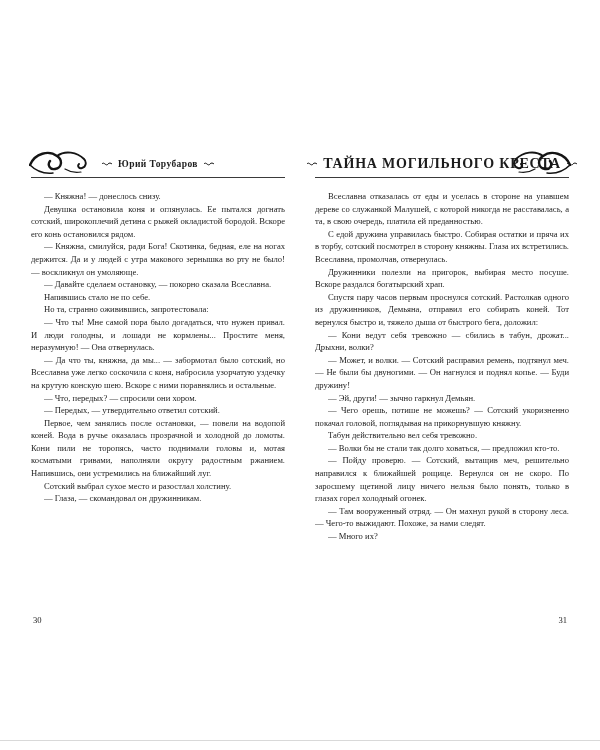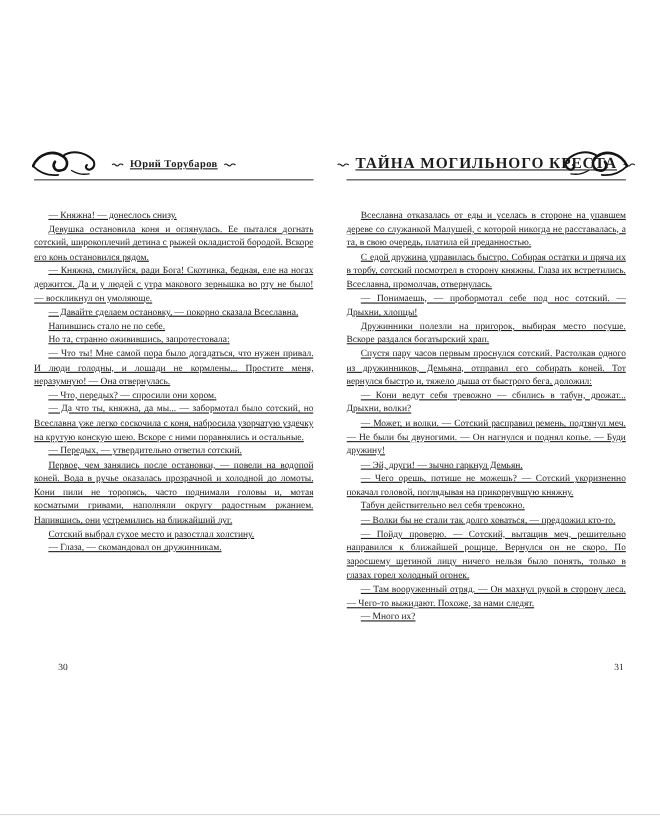--- a/index.html
+++ b/index.html
@@ -6,25 +6,24 @@
   html,body { width:600px; height:750px; }
   body {
     background:#ffffff;
     font-family:"Liberation Serif", "DejaVu Serif", serif;
     color:#1c1c1c;
     position:relative;
     overflow:hidden;
   }
   .spread {
     position:absolute;
-    top:138px; left:31px;
+    top:152px; left:31px;
     width:538px;
     display:flex;
     gap:30px;
-    text-decoration:underline;
   }
   .page { width:254px; position:relative; }
   .page-header { position:relative; height:28px; }
   .flourish { position:absolute; top:-3px; width:58px; height:26px; }
   .flourish-left  { left:-2px; }
   .flourish-right { right:-2px; transform:scaleX(-1); }
   .header-title {
     width:100%;
     display:flex;
     align-items:center;
@@ -39,34 +38,34 @@
     white-space:nowrap;
   }
   .title-caps { font-size:14px; letter-spacing:0.8px; }
   .curl { width:12px; height:6px; flex:0 0 auto; }
   .header-rule {
     border:none;
     border-top:1px solid #3a3a3a;
     margin-top:1px;
   }
   .page-body {
-    margin-top:23px;
+    margin-top:10px;
     height:424px;
     overflow:hidden;
     text-align:justify;
     font-size:8.6px;
     line-height:12.6px;
   }
   .page-body p { text-indent:13px; }
   .page-number {
     position:absolute;
     top:463px;
     font-size:8.6px;
   }
-  .num-left  { left:2px;margin-left:20px; }
+  .num-left  { left:2px; }
   .num-right { right:2px; }
   .scan-edge {
     position:absolute;
     left:0; top:740px;
     width:600px;
     border-top:1px solid #d9d9d9;
   }
 </style>
 </head>
 <body>
@@ -93,22 +92,22 @@
       <hr class="header-rule">
     </div>
     <div class="page-body">
         <p>— Княжна! — донеслось снизу.</p>
         <p>Девушка остановила коня и оглянулась. Ее пытался догнать сотский, широкоплечий детина с рыжей окладистой бородой. Вскоре его конь остановился рядом.</p>
         <p>— Княжна, смилуйся, ради Бога! Скотинка, бедная, еле на ногах держится. Да и у людей с утра макового зернышка во рту не было! — воскликнул он умоляюще.</p>
         <p>— Давайте сделаем остановку, — покорно сказала Всеславна.</p>
         <p>Напившись стало не по себе.</p>
         <p>Но та, странно оживившись, запротестовала:</p>
         <p>— Что ты! Мне самой пора было догадаться, что нужен привал. И люди голодны, и лошади не кормлены... Простите меня, неразумную! — Она отвернулась.</p>
+        <p>— Да что ты, княжна, да мы... — забормотал было сотский, но Всеславна уже легко соскочила с коня, набросила узорчатую уздечку на крутую конскую шею. Вскоре с ними поравнялись и остальные.</p>
         <p>— Что, передых? — спросили они хором.</p>
-        <p>— Да что ты, княжна, да мы... — забормотал было сотский, но Всеславна уже легко соскочила с коня, набросила узорчатую уздечку на крутую конскую шею. Вскоре с ними поравнялись и остальные.</p>
         <p>— Передых, — утвердительно ответил сотский.</p>
         <p>Первое, чем занялись после остановки, — повели на водопой коней. Вода в ручье оказалась прозрачной и холодной до ломоты. Кони пили не торопясь, часто поднимали головы и, мотая косматыми гривами, наполняли округу радостным ржанием. Напившись, они устремились на ближайший луг.</p>
         <p>Сотский выбрал сухое место и разостлал холстину.</p>
         <p>— Глаза, — скомандовал он дружинникам.</p>
       </div>
     <div class="page-number num-left">30</div>
   </div>
 
   <div class="page">
     <div class="page-header">
@@ -125,21 +124,20 @@
         <span class="header-text title-caps">ТАЙНА МОГИЛЬНОГО КРЕСТА</span>
         <svg class="curl" viewBox="0 0 12 6">
           <path d="M1 3 C3 0 5 6 7 3 C8 1.5 10 2 11 3" stroke="#151515" fill="none" stroke-width="1"></path>
         </svg>
       </div>
       <hr class="header-rule">
     </div>
     <div class="page-body">
         <p>Всеславна отказалась от еды и уселась в стороне на упавшем дереве со служанкой Малушей, с которой никогда не расставалась, а та, в свою очередь, платила ей преданностью.</p>
         <p>С едой дружина управилась быстро. Собирая остатки и пряча их в торбу, сотский посмотрел в сторону княжны. Глаза их встретились. Всеславна, промолчав, отвернулась.</p>
-        <p>— Понимаешь, — пробормотал себе под нос сотский. — Дрыхни, хлопцы!</p>
         <p>Дружинники полезли на пригорок, выбирая место посуше. Вскоре раздался богатырский храп.</p>
         <p>Спустя пару часов первым проснулся сотский. Растолкав одного из дружинников, Демьяна, отправил его собирать коней. Тот вернулся быстро и, тяжело дыша от быстрого бега, доложил:</p>
         <p>— Кони ведут себя тревожно — сбились в табун, дрожат... Дрыхни, волки?</p>
         <p>— Может, и волки. — Сотский расправил ремень, подтянул меч. — Не были бы двуногими. — Он нагнулся и поднял копье. — Буди дружину!</p>
         <p>— Эй, други! — зычно гаркнул Демьян.</p>
         <p>— Чего орешь, потише не можешь? — Сотский укоризненно покачал головой, поглядывая на прикорнувшую княжну.</p>
         <p>Табун действительно вел себя тревожно.</p>
         <p>— Волки бы не стали так долго ховаться, — предложил кто-то.</p>
         <p>— Пойду проверю. — Сотский, вытащив меч, решительно направился к ближайшей рощице. Вернулся он не скоро. По заросшему щетиной лицу ничего нельзя было понять, только в глазах горел холодный огонек.</p>
         <p>— Там вооруженный отряд. — Он махнул рукой в сторону леса. — Чего-то выжидают. Похоже, за нами следят.</p>

